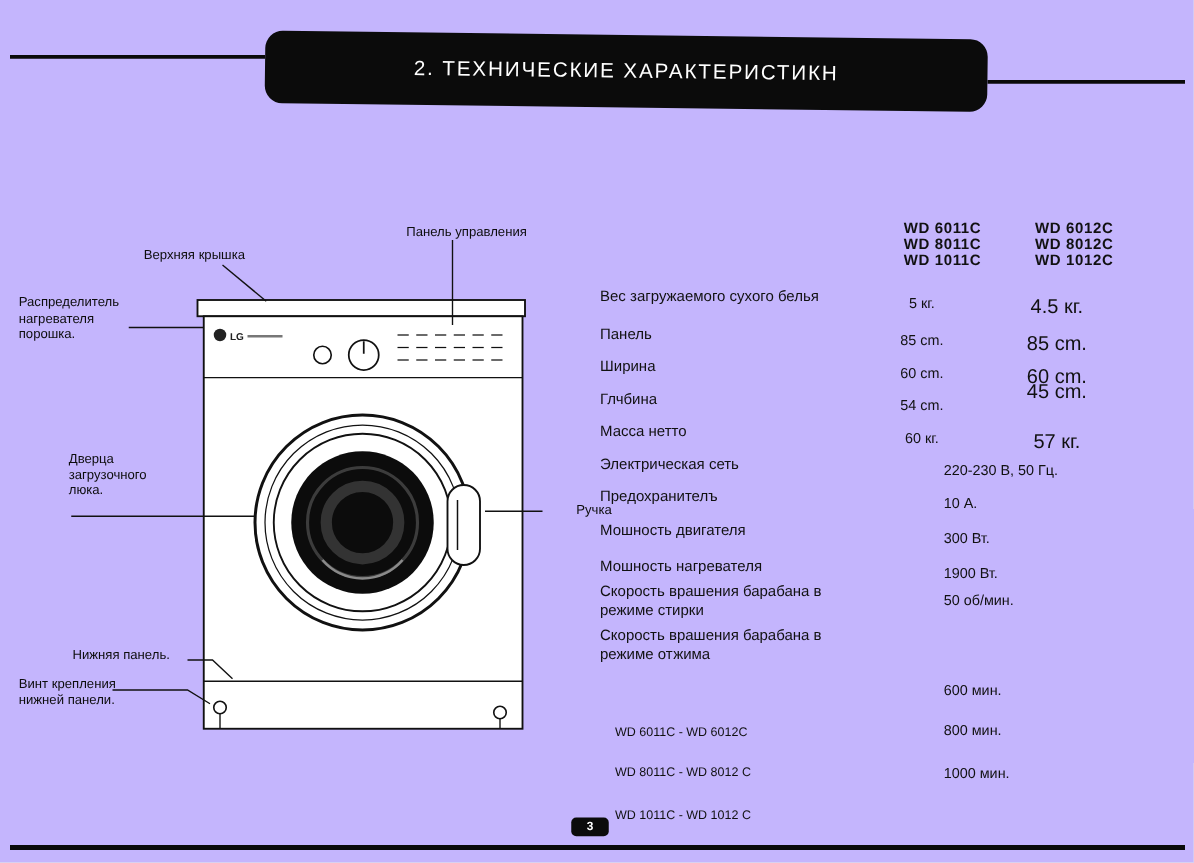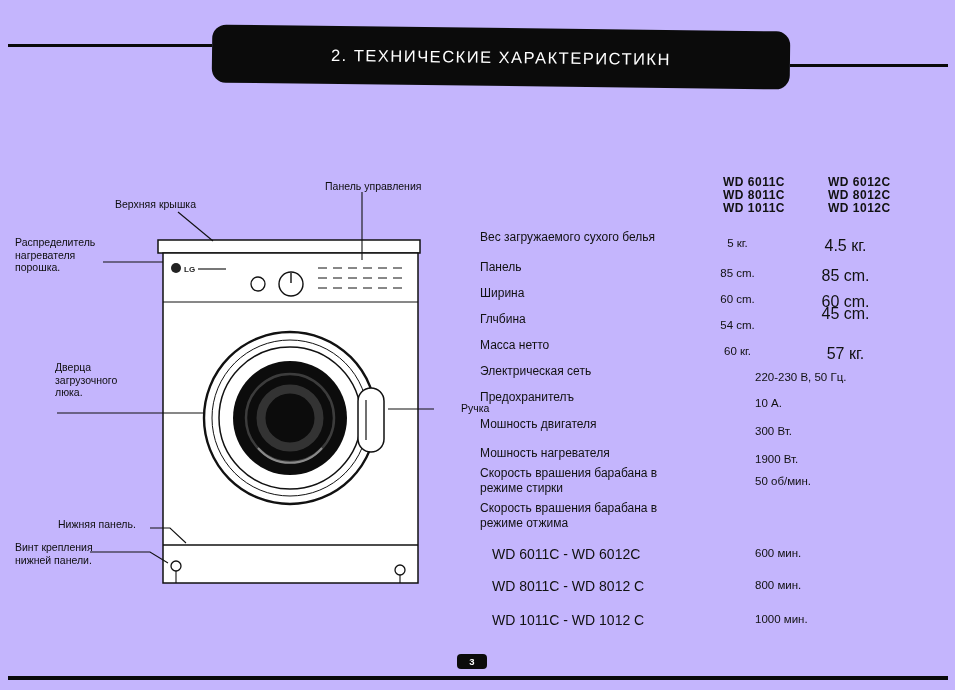--- a/index.html
+++ b/index.html
@@ -37,21 +37,21 @@
   
   .specs{position:absolute;left:480px;top:170px;width:472px;height:480px;}
   .mcol{position:absolute;font-size:12px;font-weight:700;letter-spacing:0.5px;}
   .mcol span{display:block;line-height:13px;white-space:nowrap;}
   .mcol-1{left:243px;top:6px;}
   .mcol-2{left:348px;top:6px;}
   .slabel{
     position:absolute;left:0;width:252px;font-size:12px;line-height:14.5px;
     color:#111;white-space:pre-line;
   }
-  .slabel.indent{left:12px;font-size:14px;white-space:nowrap;}
+  .slabel.indent{left:12px;font-size:10px;white-space:nowrap;margin-top:33px;}
   .sv1{position:absolute;left:225px;width:65px;text-align:center;font-size:11.5px;white-space:nowrap;}
   .sv2{position:absolute;left:333px;width:65px;text-align:center;font-size:16px;white-space:nowrap;}
   .svc{position:absolute;left:275px;width:120px;font-size:11.5px;white-space:nowrap;}
   
   .bottom-rule{position:absolute;left:8px;top:676px;width:940px;height:4px;background:#0a0a0a;}
   .page-num{
     position:absolute;left:457px;top:654px;width:30px;height:15px;background:#0b0b0b;
     border-radius:4px;color:#fff;font-size:9.5px;font-weight:700;
     display:flex;align-items:center;justify-content:center;
   }

